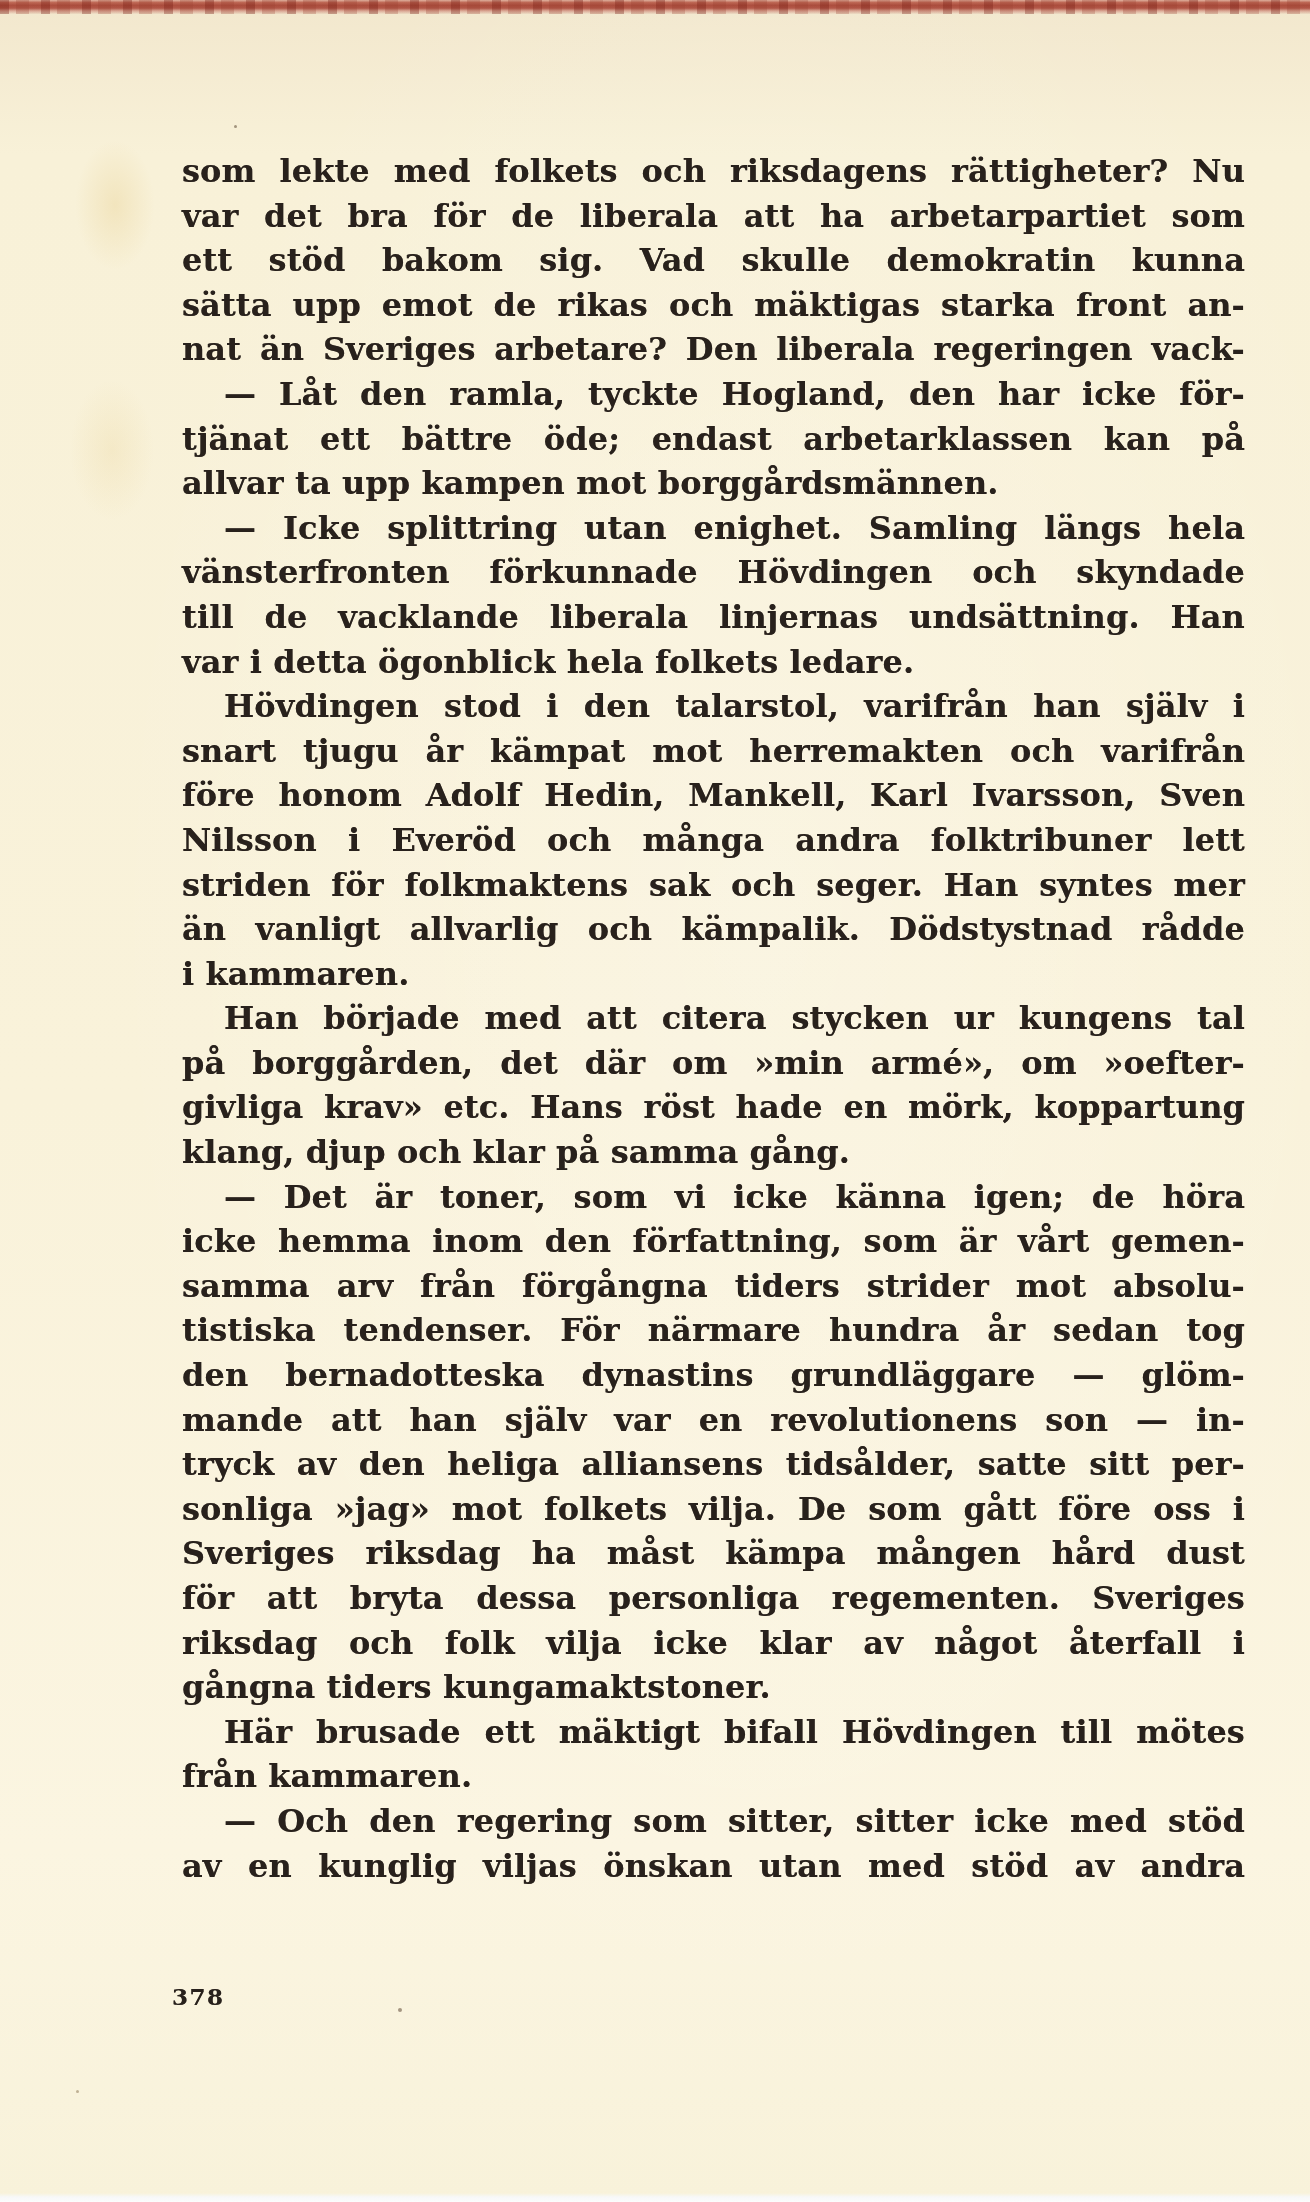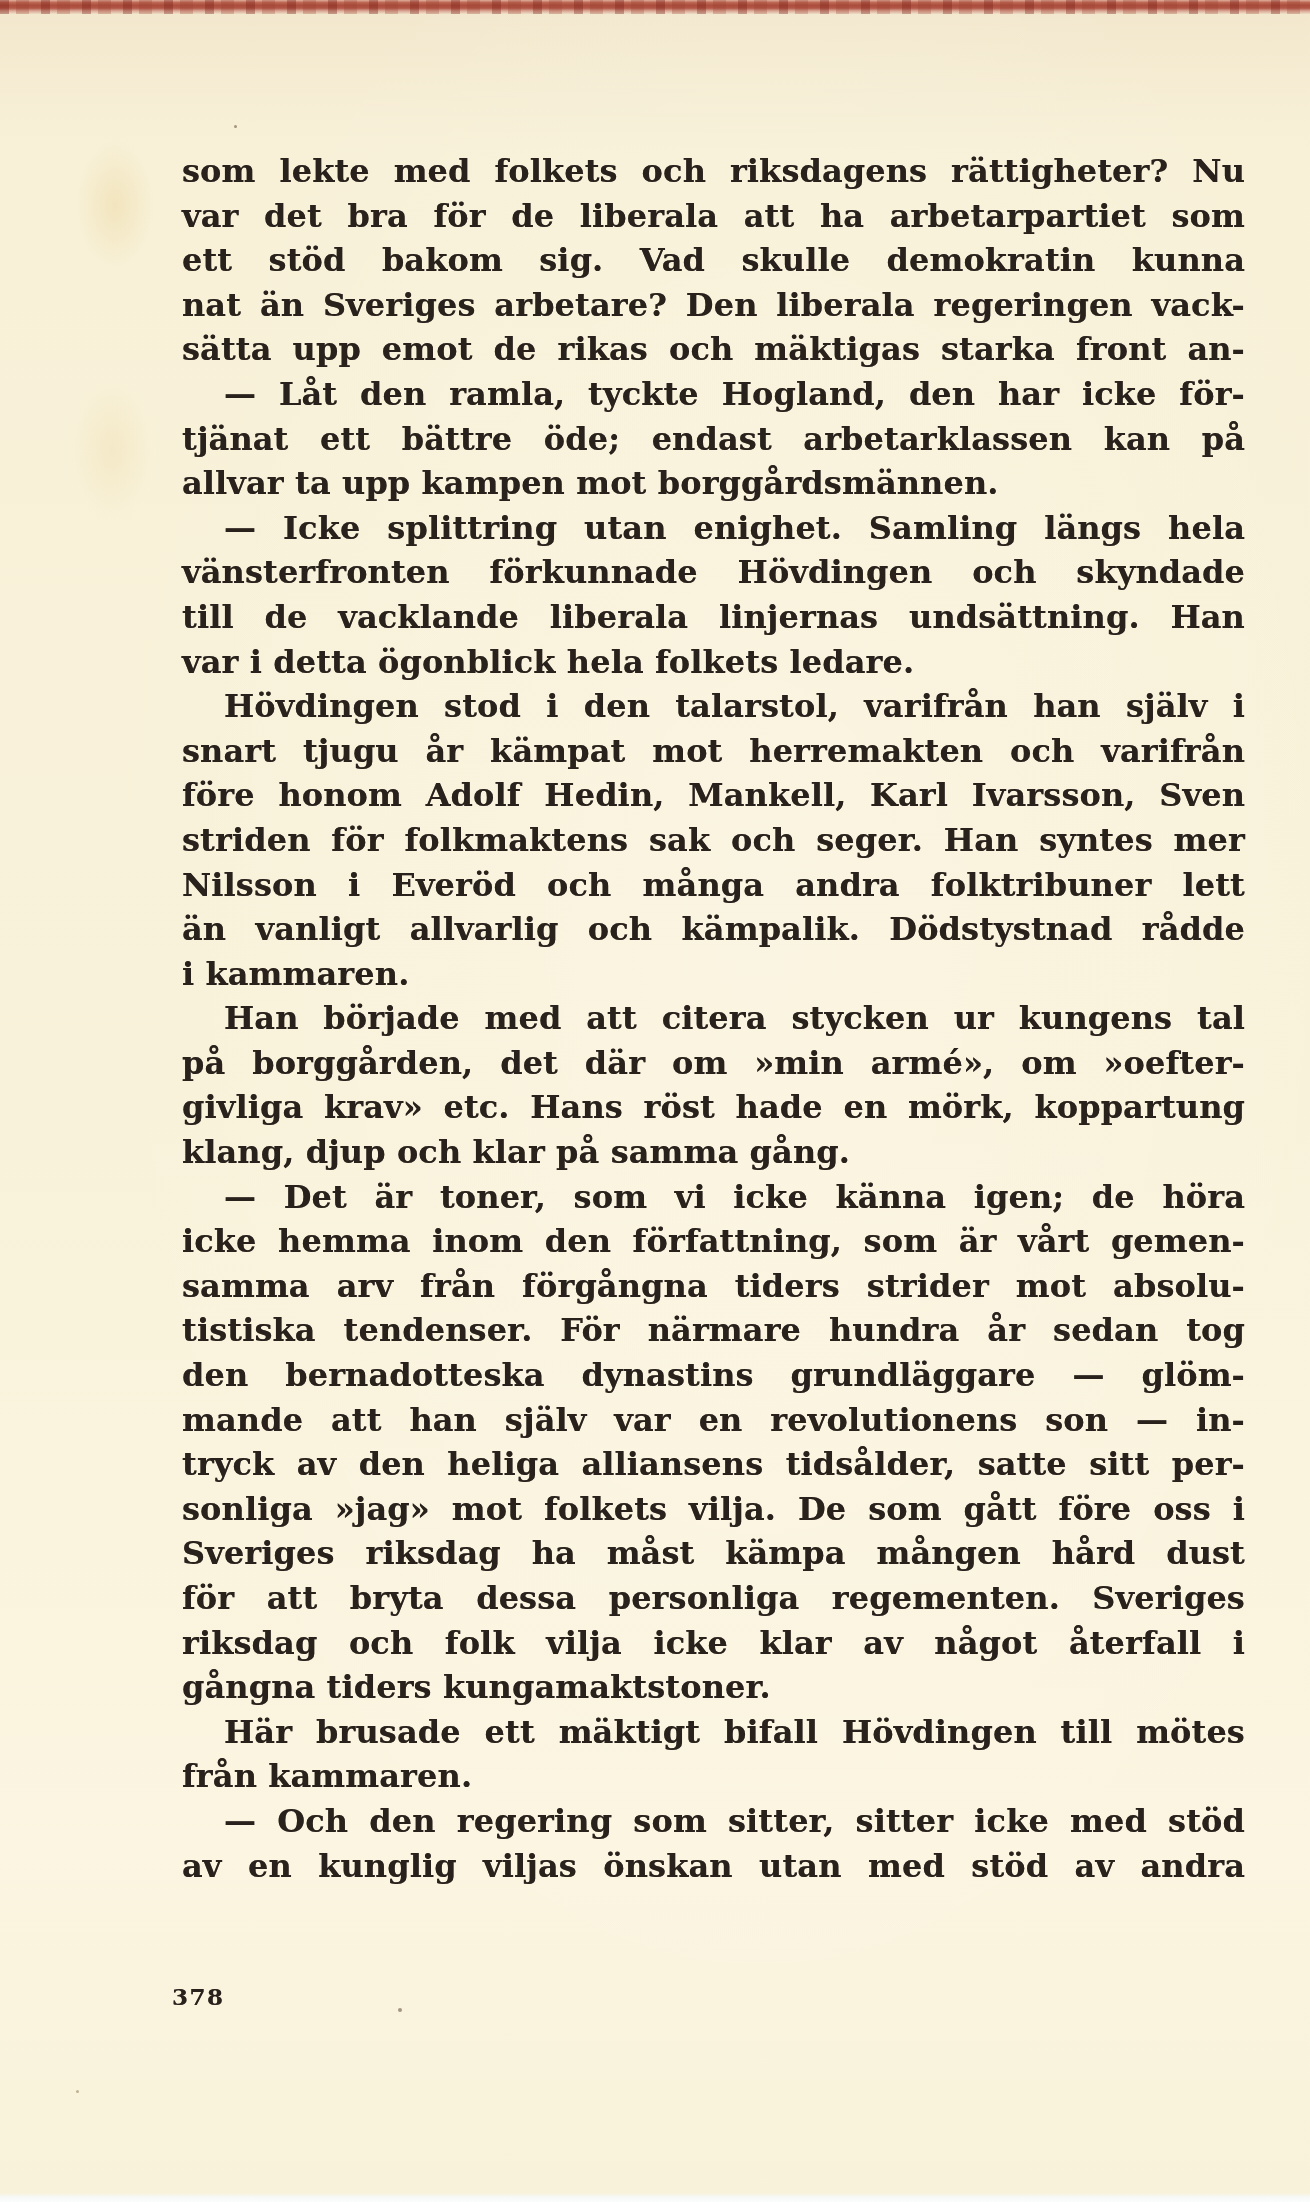--- a/index.html
+++ b/index.html
@@ -113,34 +113,34 @@
   <div class="stain s1"></div>
   <div class="stain s2"></div>
   <div class="speck k1"></div>
   <div class="speck k2"></div>
   <div class="speck k3"></div>
 
   <main class="text-block" id="body-text">
       <div class="line">som lekte med folkets och riksdagens rättigheter? Nu</div>
       <div class="line">var det bra för de liberala att ha arbetarpartiet som</div>
       <div class="line">ett stöd bakom sig. Vad skulle demokratin kunna</div>
+      <div class="line">sätta upp emot de rikas och mäktigas starka front an-</div>
       <div class="line">nat än Sveriges arbetare? Den liberala regeringen vack-</div>
-      <div class="line">sätta upp emot de rikas och mäktigas starka front an-</div>
       <div class="line indent">— Låt den ramla, tyckte Hogland, den har icke för-</div>
       <div class="line">tjänat ett bättre öde; endast arbetarklassen kan på</div>
       <div class="line end">allvar ta upp kampen mot borggårdsmännen.</div>
       <div class="line indent">— Icke splittring utan enighet. Samling längs hela</div>
       <div class="line">vänsterfronten förkunnade Hövdingen och skyndade</div>
       <div class="line">till de vacklande liberala linjernas undsättning. Han</div>
       <div class="line end">var i detta ögonblick hela folkets ledare.</div>
       <div class="line indent">Hövdingen stod i den talarstol, varifrån han själv i</div>
       <div class="line">snart tjugu år kämpat mot herremakten och varifrån</div>
       <div class="line">före honom Adolf Hedin, Mankell, Karl Ivarsson, Sven</div>
+      <div class="line">Nilsson i Everöd och många andra folktribuner lett</div>
       <div class="line">striden för folkmaktens sak och seger. Han syntes mer</div>
-      <div class="line">Nilsson i Everöd och många andra folktribuner lett</div>
       <div class="line">än vanligt allvarlig och kämpalik. Dödstystnad rådde</div>
       <div class="line end">i kammaren.</div>
       <div class="line indent">Han började med att citera stycken ur kungens tal</div>
       <div class="line">på borggården, det där om »min armé», om »oefter-</div>
       <div class="line">givliga krav» etc. Hans röst hade en mörk, koppartung</div>
       <div class="line end">klang, djup och klar på samma gång.</div>
       <div class="line indent">— Det är toner, som vi icke känna igen; de höra</div>
       <div class="line">icke hemma inom den författning, som är vårt gemen-</div>
       <div class="line">samma arv från förgångna tiders strider mot absolu-</div>
       <div class="line">tistiska tendenser. För närmare hundra år sedan tog</div>

